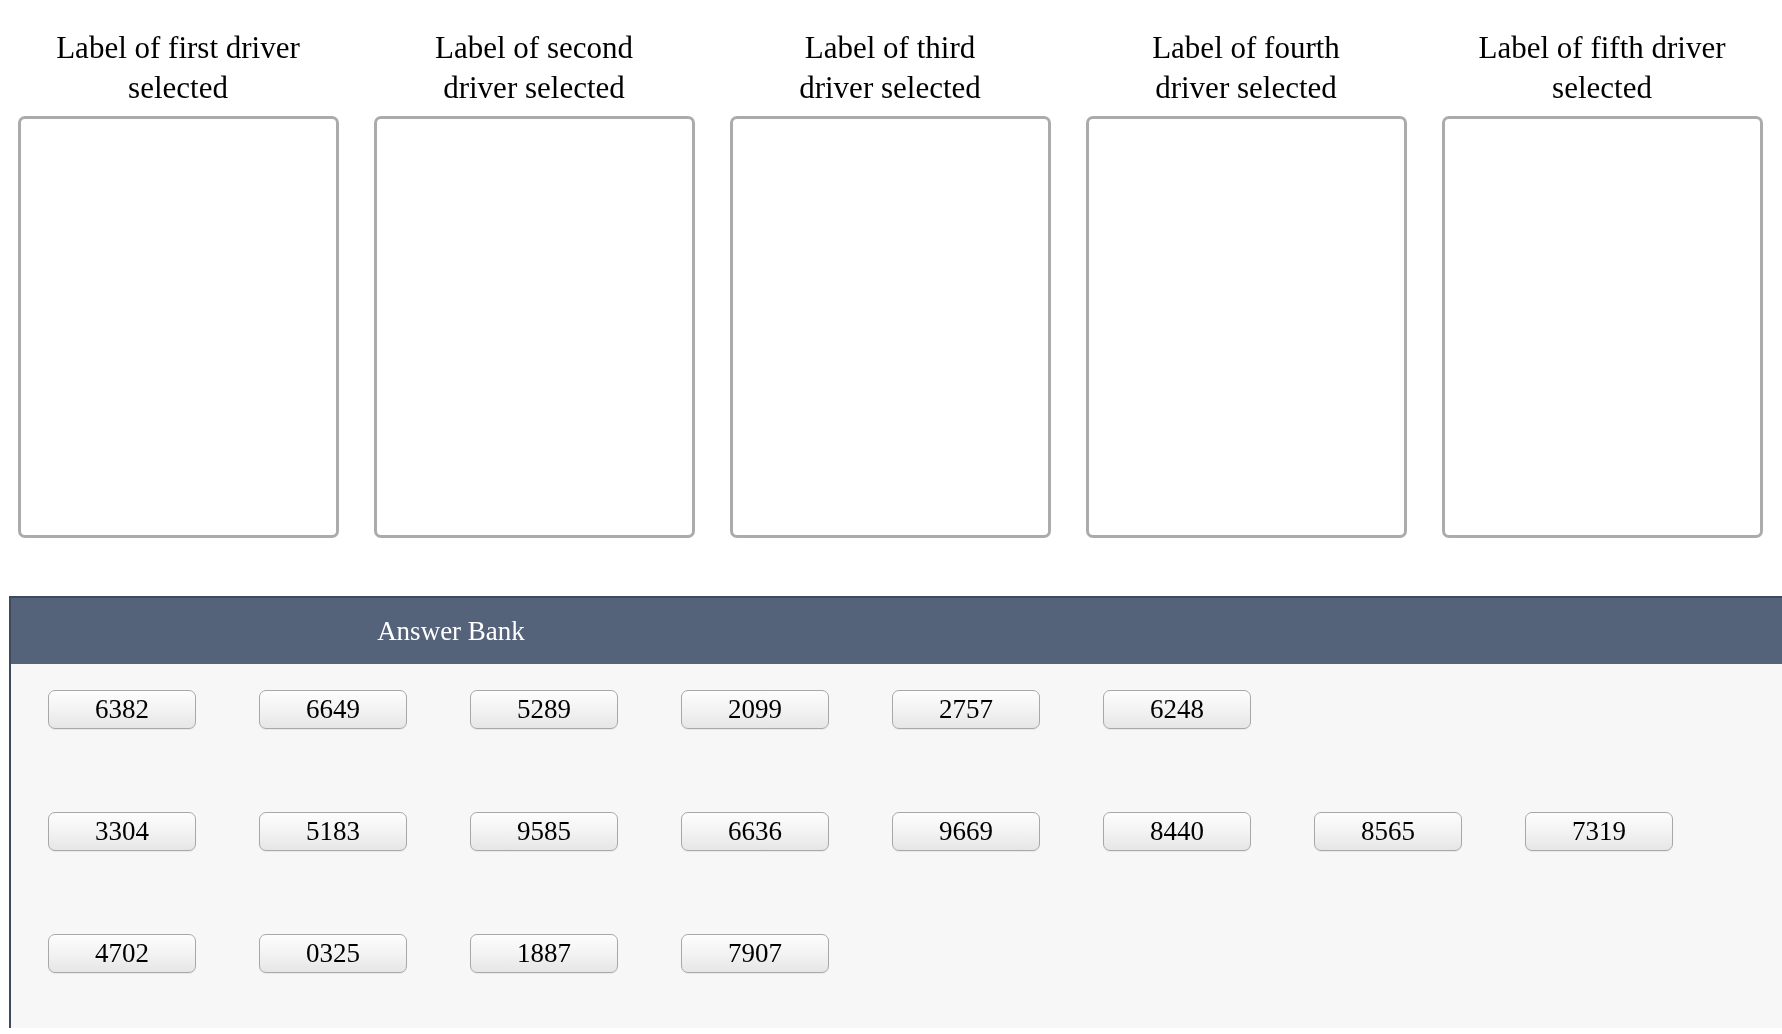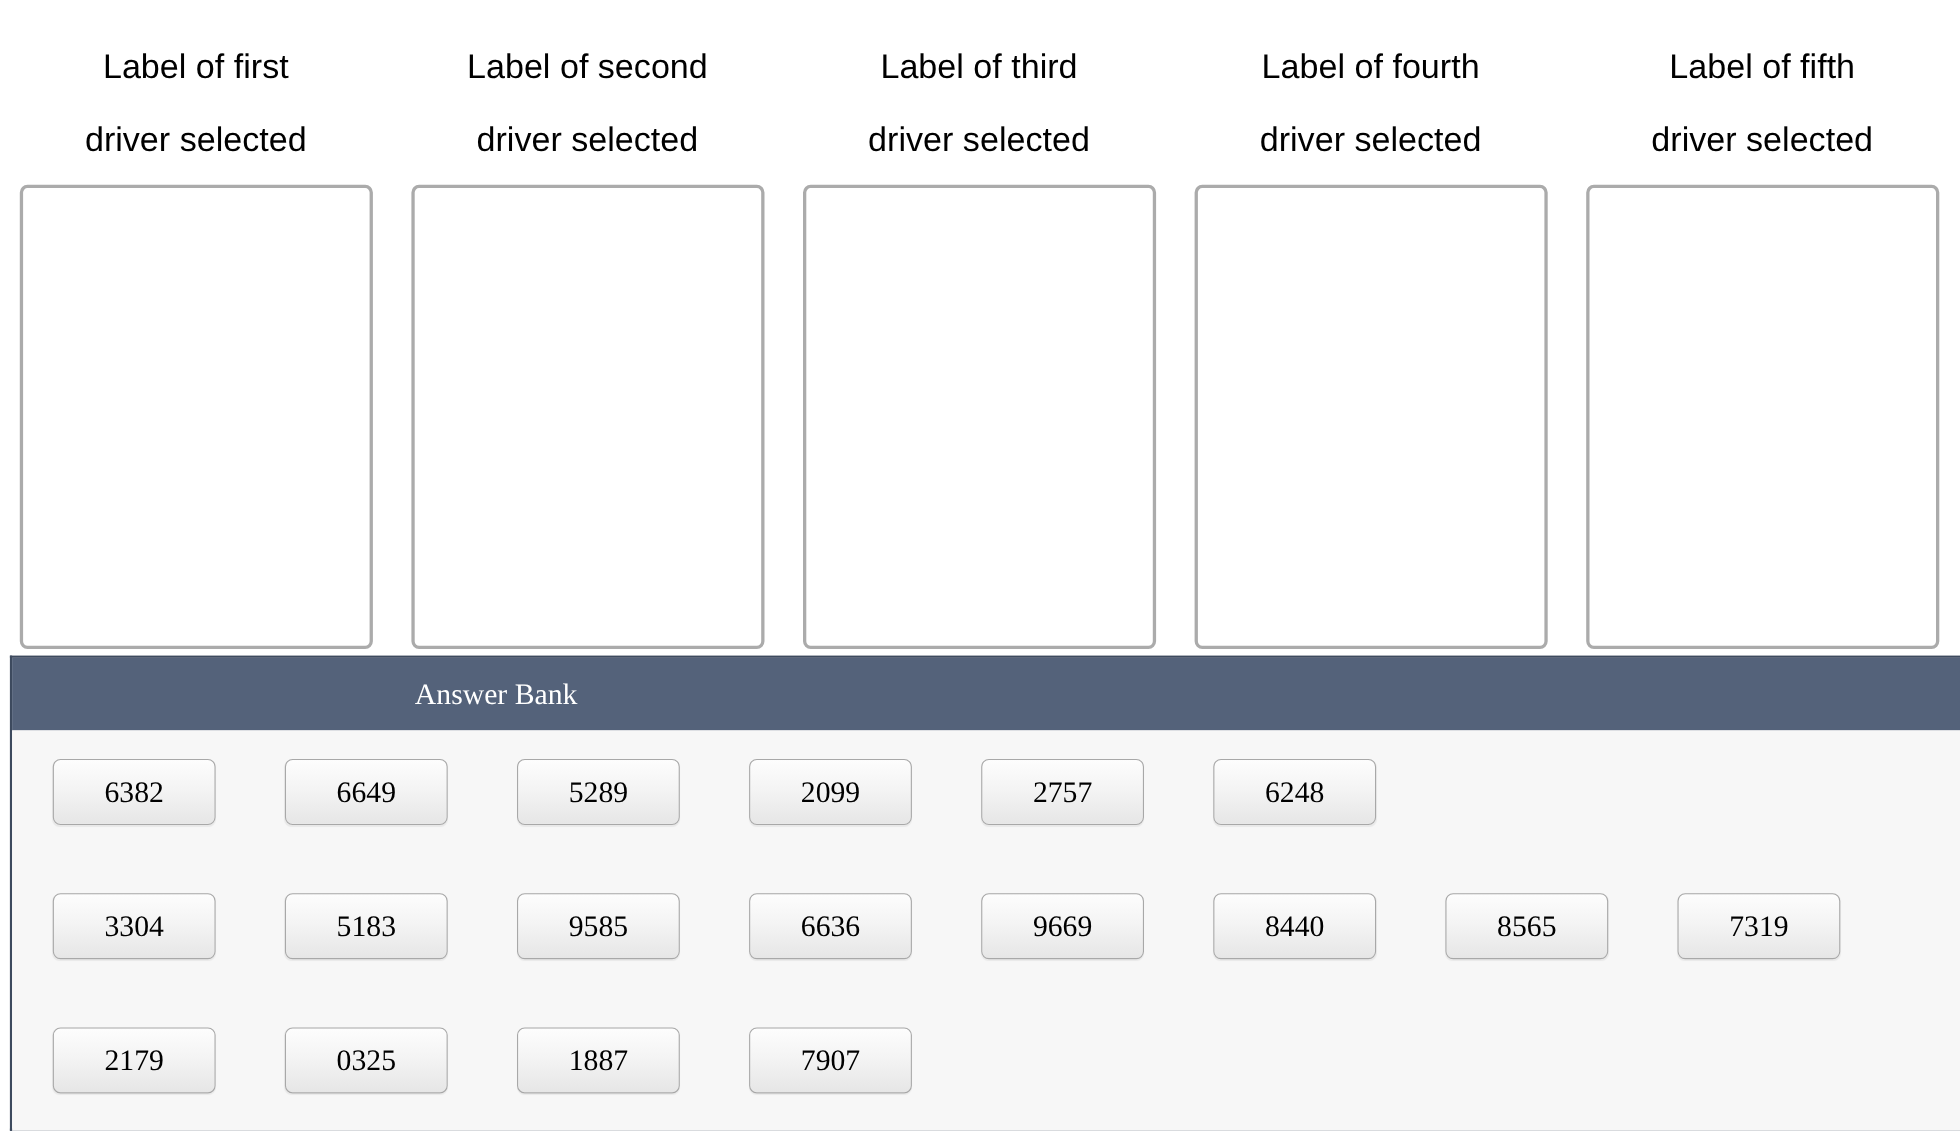--- a/index.html
+++ b/index.html
@@ -30,25 +30,25 @@
     width: 356px;
     flex: 0 0 356px;
     display: flex;
     flex-direction: column;
     align-items: center;
     box-sizing: border-box;
     padding-top: 28px;
   }
   .dropzone-label {
     font-size: 31px;
-    line-height: 66px;
+    line-height: 40px;
     color: #000000;
     text-align: center;
     width: 250px;
-    font-family: Liberation Sans, sans-serif;
+    font-family: Liberation Serif, serif;
     letter-spacing: 0px;
   }
   .dropzone-box {
     margin-top: 8px;
     width: 321px;
     height: 422px;
     box-sizing: border-box;
     border: 3px solid #ababab;
     border-radius: 7px;
     background: #ffffff;
@@ -88,21 +88,21 @@
     display: flex;
     flex-direction: row;
     height: 122px;
     align-items: flex-start;
     padding-left: 37px;
     box-sizing: border-box;
   }
   .answer-chip {
     width: 148px;
     flex: 0 0 148px;
-    height: 60px;
+    height: 39px;
     margin-right: 63px;
     box-sizing: border-box;
     border: 1px solid #a8a8a8;
     border-radius: 7px;
     background: linear-gradient(to bottom, #fdfdfd 0%, #f4f4f4 45%, #e6e6e6 100%);
     box-shadow: 0 1px 1px rgba(0,0,0,0.06);
     display: flex;
     align-items: center;
     justify-content: center;
     font-size: 27px;
@@ -159,19 +159,19 @@
         <div class="answer-chip">3304</div>
         <div class="answer-chip">5183</div>
         <div class="answer-chip">9585</div>
         <div class="answer-chip">6636</div>
         <div class="answer-chip">9669</div>
         <div class="answer-chip">8440</div>
         <div class="answer-chip">8565</div>
         <div class="answer-chip">7319</div>
       </div>
     <div class="answer-row">
-        <div class="answer-chip">2179</div>
+        <div class="answer-chip">4702</div>
         <div class="answer-chip">0325</div>
         <div class="answer-chip">1887</div>
         <div class="answer-chip">7907</div>
       </div>
   </div>
 </div>
 
 </body></html>

